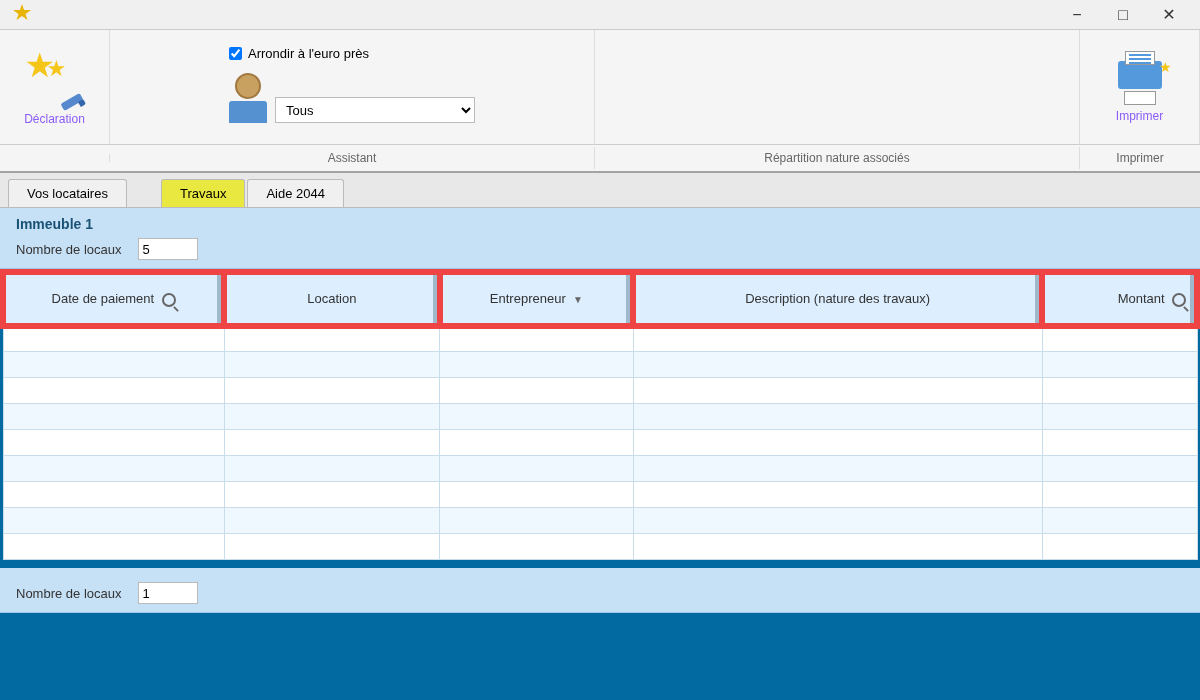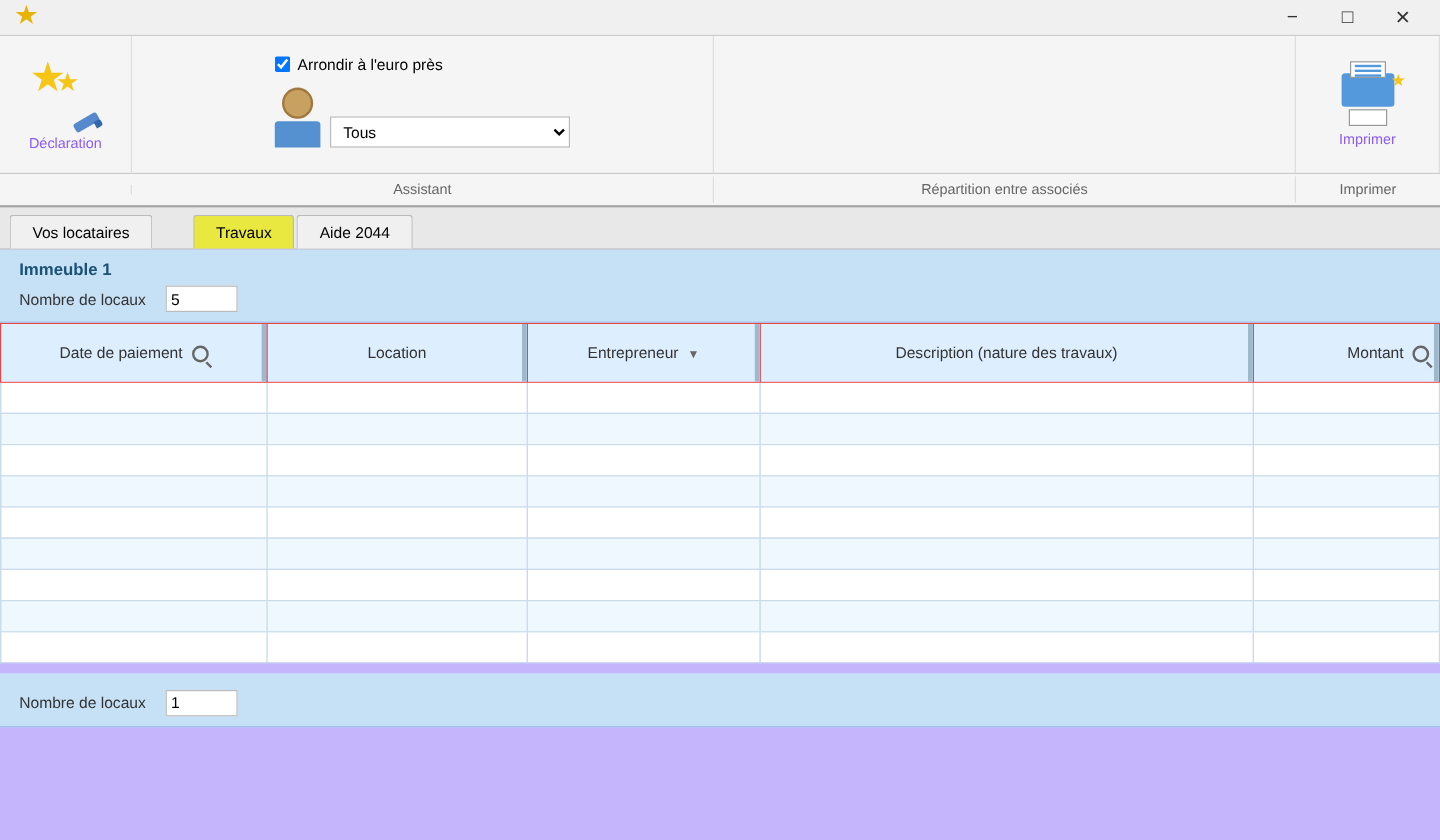--- a/index.html
+++ b/index.html
@@ -146,21 +146,21 @@
     }
     .tab.active {
       background: #e8e840;
       border-color: #bbb;
       font-weight: normal;
       margin-left: 32px;
     }
 
     
     .main-content {
-      background: #c4b5fd;
+      background: #0369a1;
       height: calc(700px - 30px - 115px - 28px - 35px);
       overflow-y: auto;
       overflow-x: hidden;
       position: relative;
     }
 
     
     .immeuble-header {
       background: #c6e0f5;
       padding: 8px 16px;
@@ -191,21 +191,21 @@
     .data-table-wrapper {
       width: 100%;
       overflow-x: hidden;
     }
     .data-table {
       width: 100%;
       border-collapse: collapse;
     }
     .data-table th {
       background: #ddeeff;
-      border: 1px solid #ef4444;
+      border: 6px solid #ef4444;
       padding: 16px 8px;
       font-weight: normal;
       font-size: 12px;
       color: #333;
       position: relative;
       white-space: nowrap;
     }
     .data-table th .col-resize {
       position: absolute;
       right: 0; top: 0; bottom: 0;
@@ -341,21 +341,21 @@
 
       <span style="position:absolute;top:8px;right:-4px;font-size:14px;color:#f5c518;">★</span>
     </div>
     <div class="ribbon-label">Imprimer</div>
   </div>
 </div>
 
 <div class="ribbon-bottom-labels">
   <div class="ribbon-bottom-label first"></div>
   <div class="ribbon-bottom-label">Assistant</div>
-  <div class="ribbon-bottom-label">Répartition entre associés</div>
+  <div class="ribbon-bottom-label">Répartition nature associés</div>
   <div class="ribbon-bottom-label last">Imprimer</div>
 </div>
 
 <div class="tabs">
   <div class="tab">Vos locataires</div>
   <div class="tab active">Travaux</div>
   <div class="tab">Aide 2044</div>
 </div>
 
 <div class="main-content">

